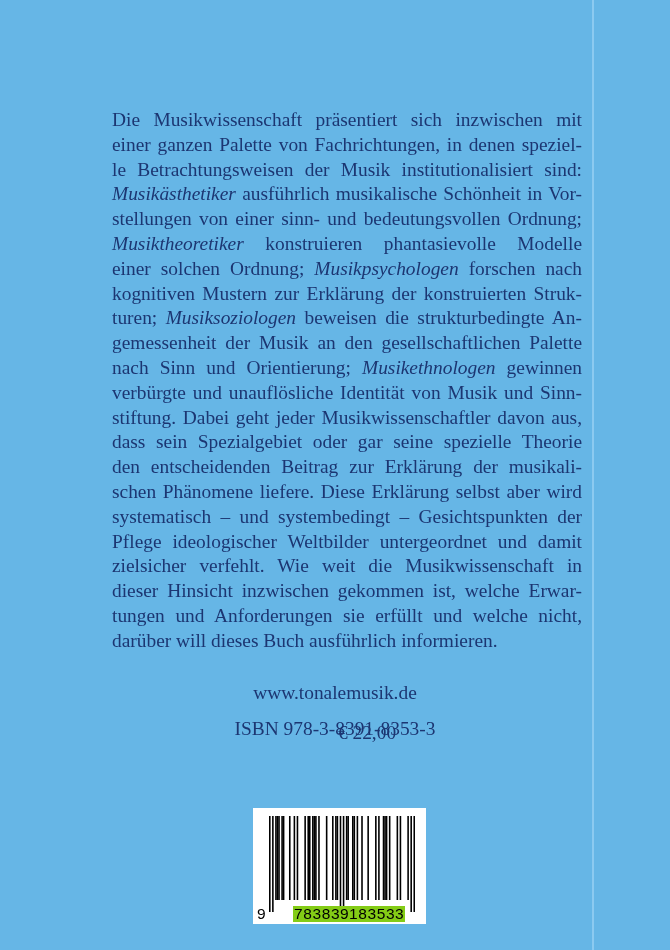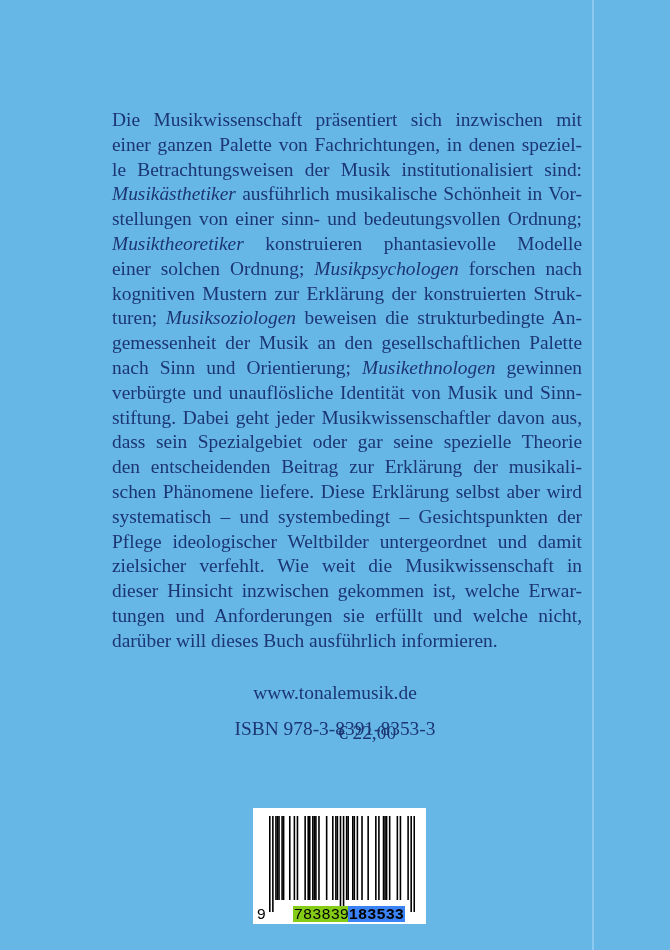--- a/index.html
+++ b/index.html
@@ -93,23 +93,22 @@
       left: 24px;
       bottom: 0;
       background: #84cc16;
       padding: 0 1px;
       margin-left: 14px;
     }
     .barcode-digits .grp2 {
       position: absolute;
       left: 93px;
       bottom: 0;
-      background: #3b82f6;
+      background: #84cc16;
       padding: 0 1px;
-      font-weight: bold;
     }
   </style>
 </head>
 <body>
 
 <div class="spine-line"></div>
 
 <div class="blurb" id="blurb">
     <span class="line"><span>Die Musikwissenschaft präsentiert sich inzwischen mit</span></span>
     <span class="line"><span>einer ganzen Palette von Fachrichtungen, in denen speziel-</span></span>

